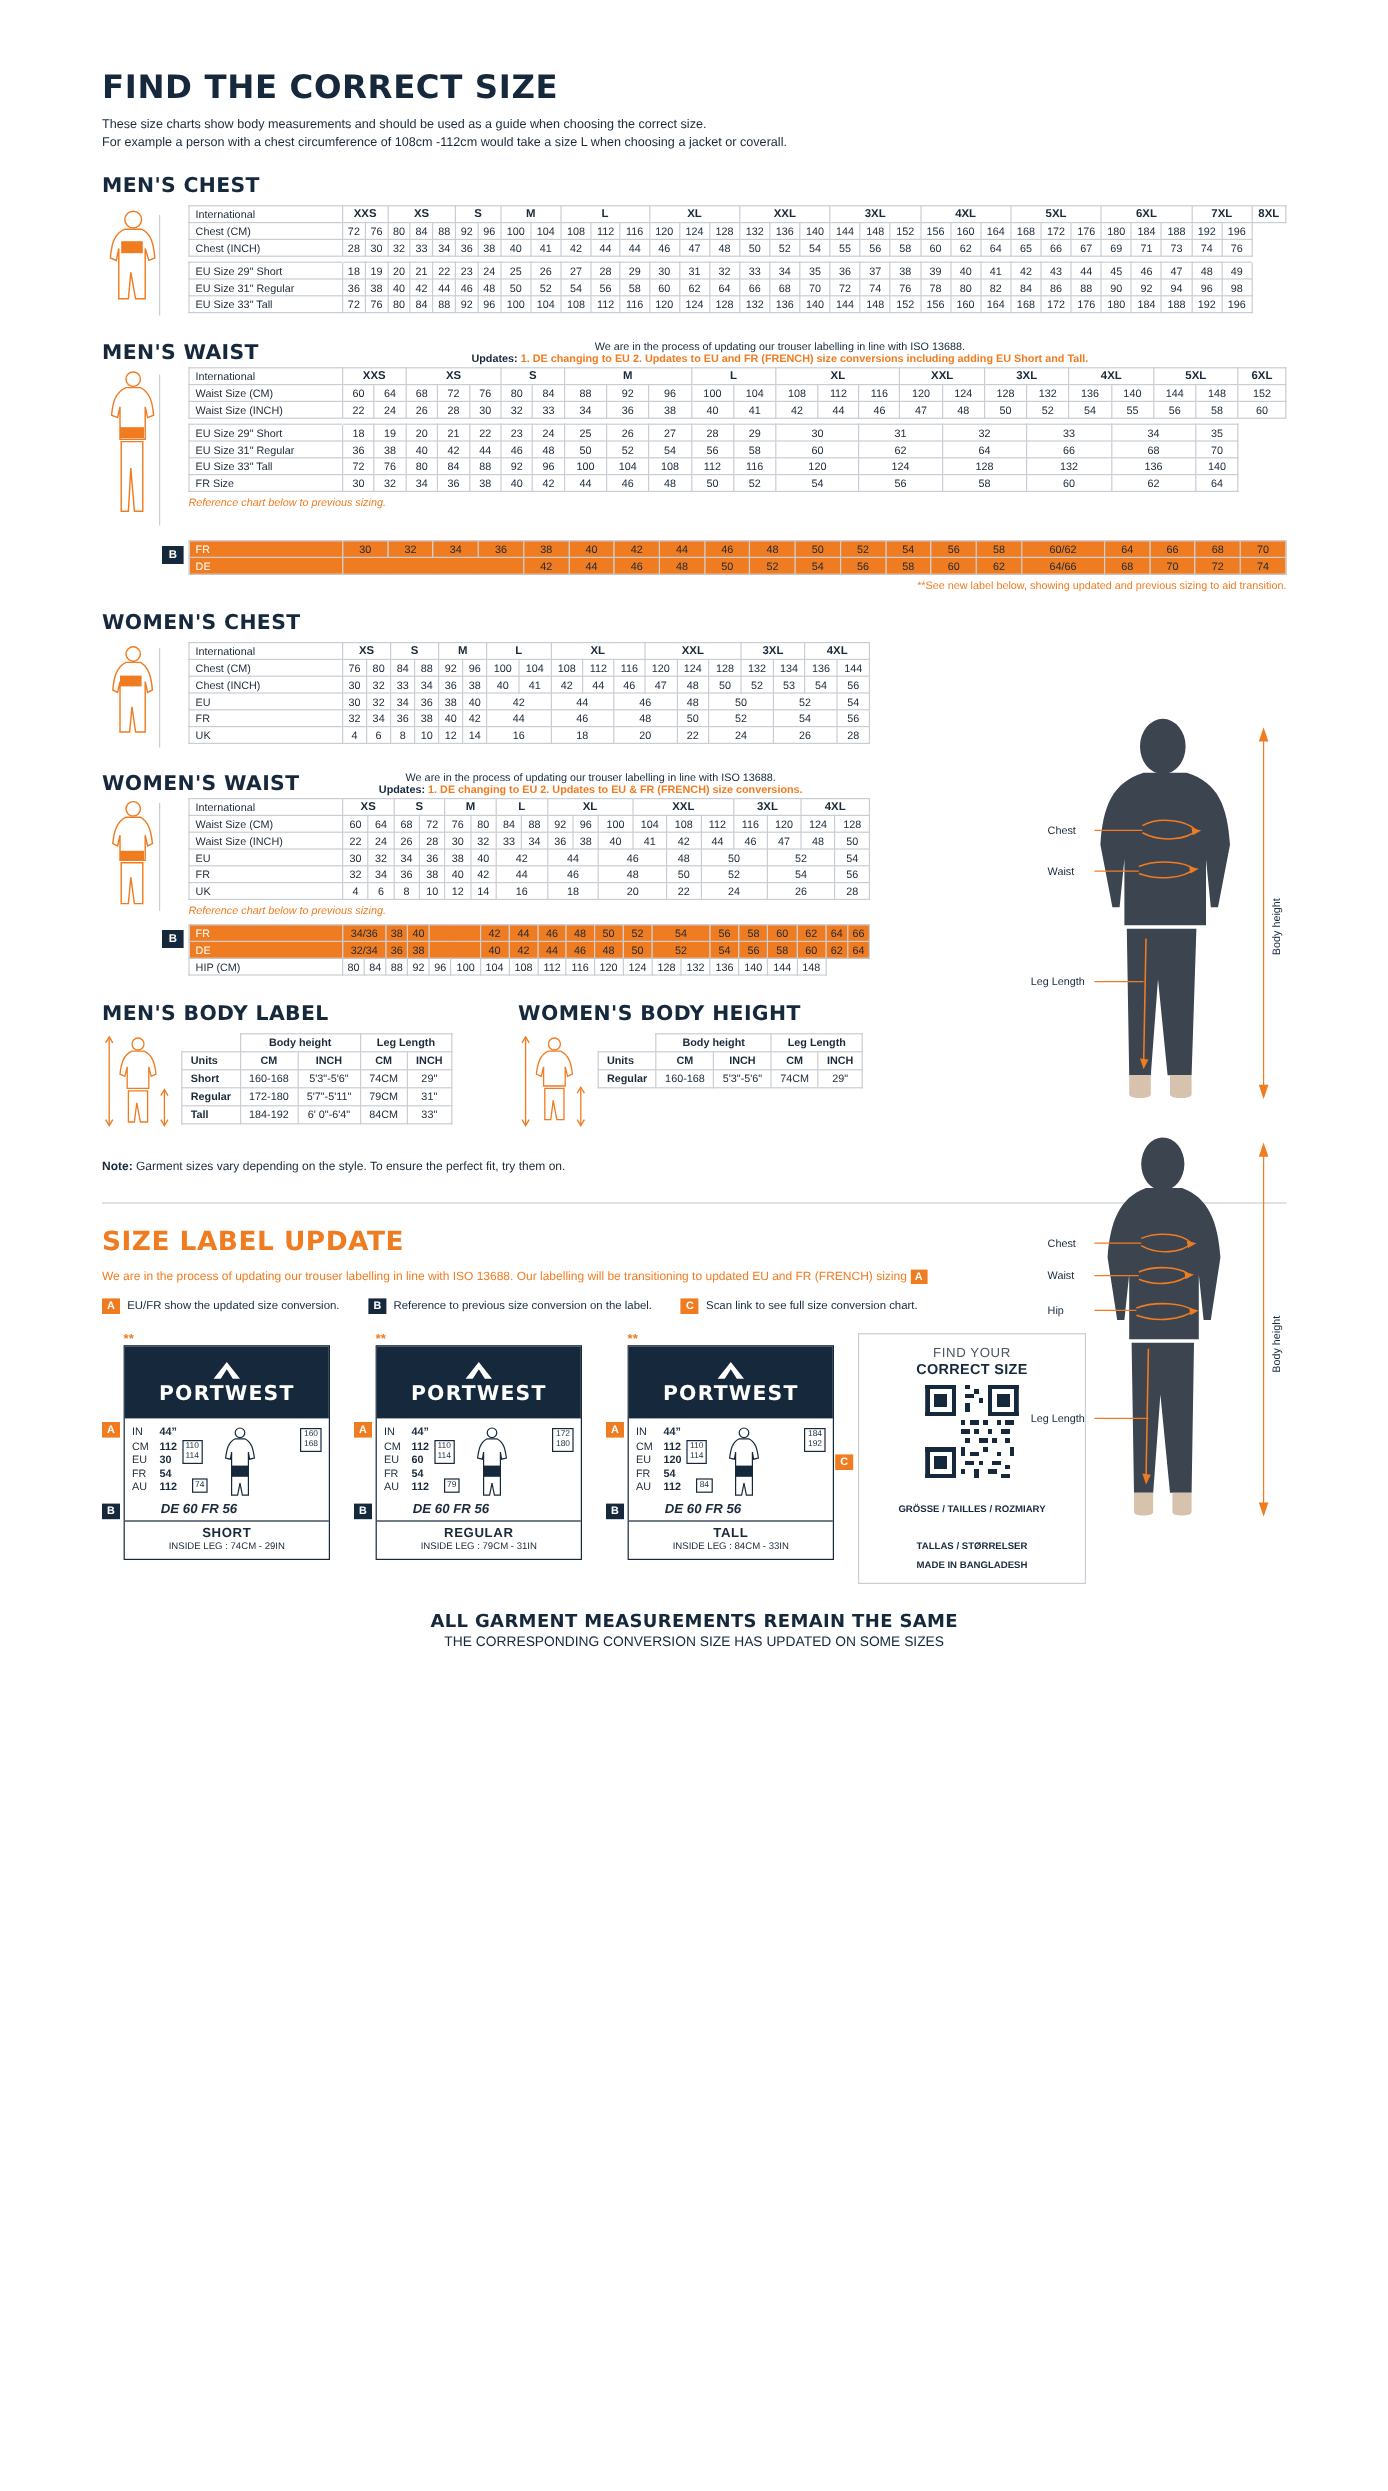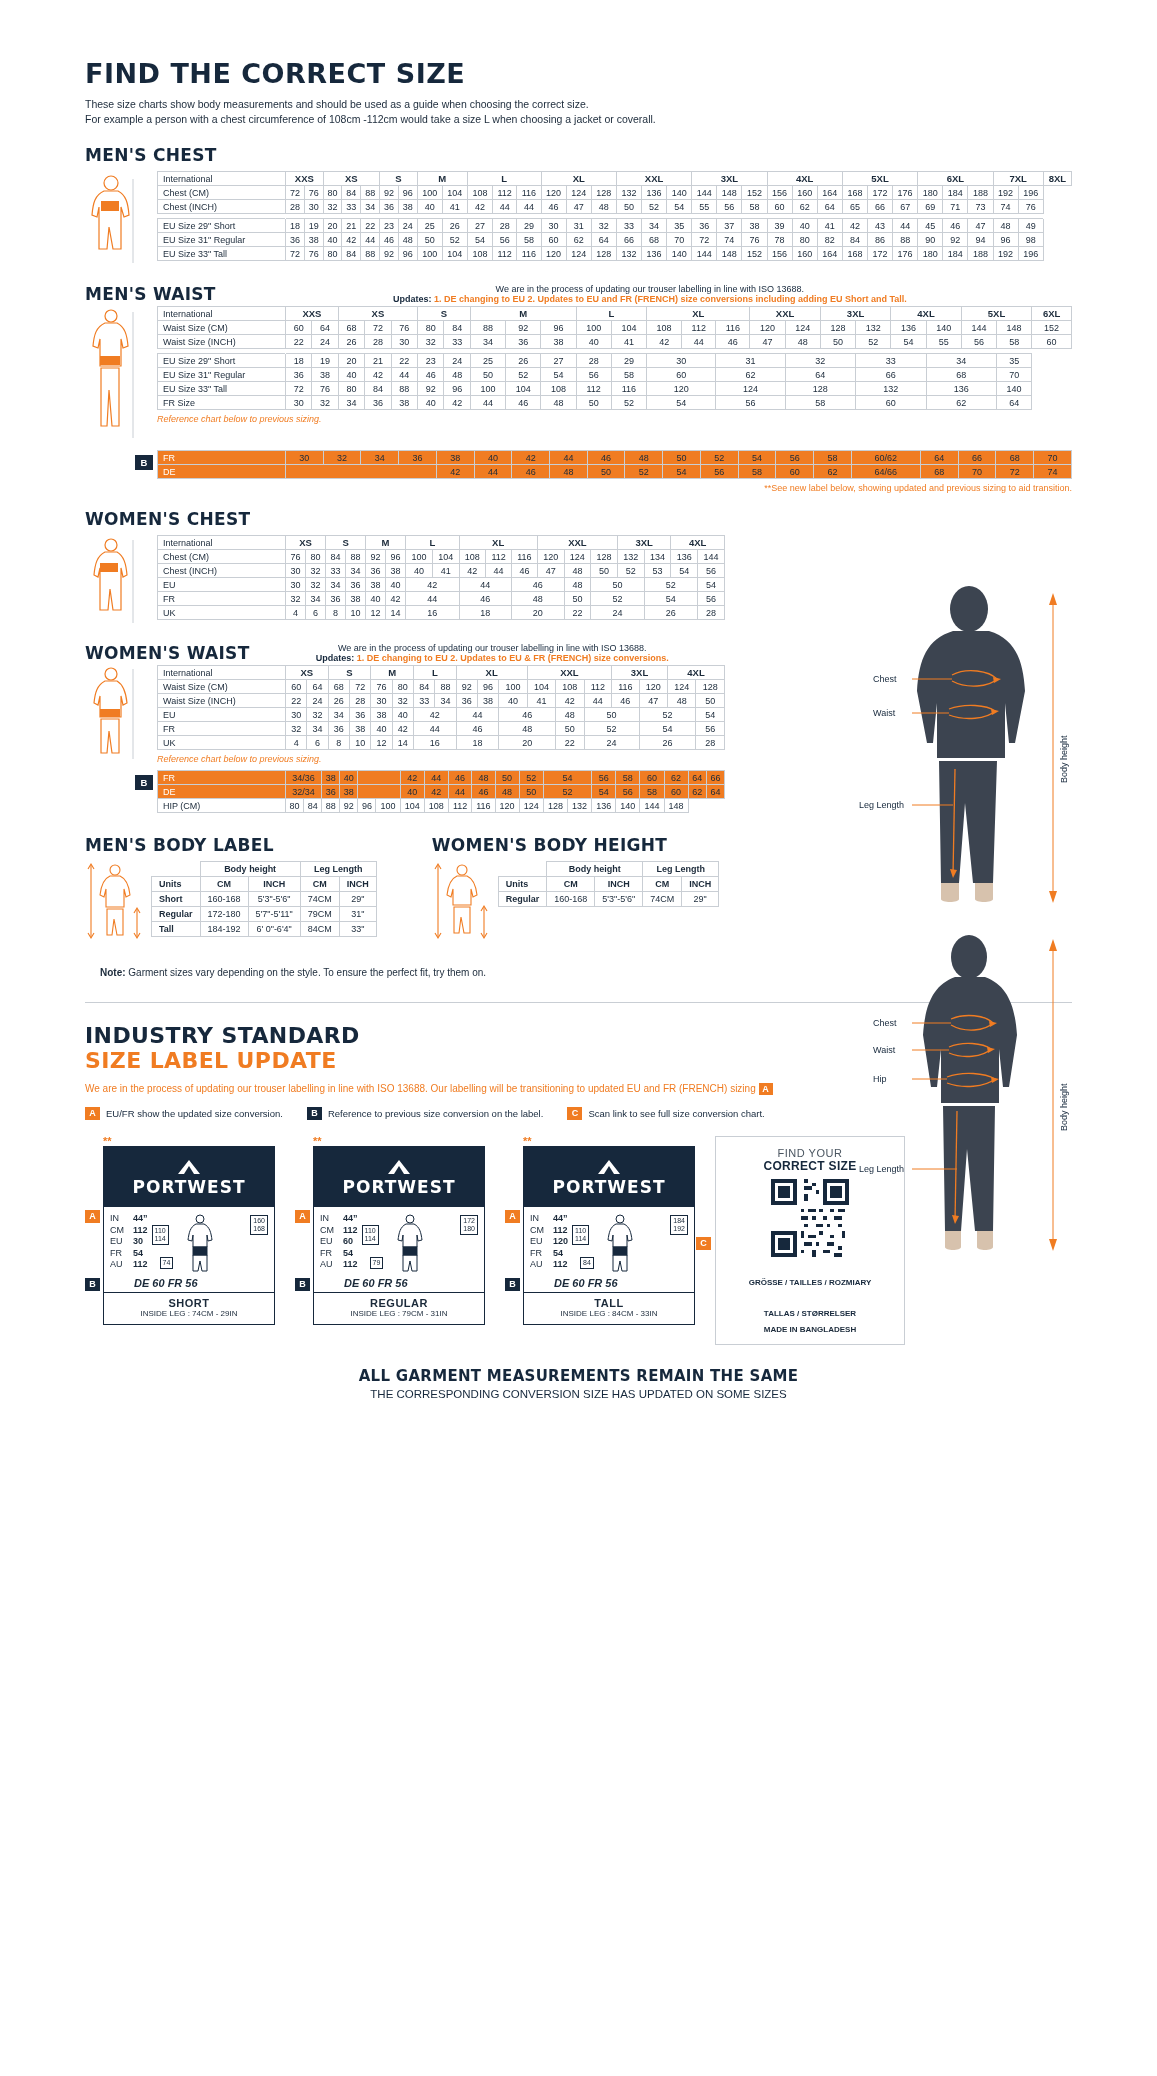--- a/index.html
+++ b/index.html
@@ -54,21 +54,21 @@
   .bbadge {
     display:inline-block; width:18px; height:15px; background:#16283c; color:#fff;
     font-size:9.5px; font-weight:bold; text-align:center; line-height:15px;
   }
   table.bh { border-collapse:collapse; font-size:9px; }
   table.bh td { border:1px solid #c9ced4; padding:2px 7px; text-align:center; height:15px;}
   table.bh td.lblc { text-align:left; font-weight:bold; }
   table.bh td.hdb { font-weight:bold; }
 
   .note-final { font-size:10px; margin:26px 0 0 0; }
-  .note-final b { font-weight:bold;margin-left:15px; }
+  .note-final b { font-weight:bold; }
 
   hr.div { border:none; border-top:1px solid #c9ced4; margin:24px 0 20px 0; }
 
   
   h2.ind1 { font-size:22px; font-weight:bold; color:#16283c; margin:0; letter-spacing:0.4px; font-family:"DejaVu Sans", sans-serif;}
   h2.ind2 { font-size:22px; font-weight:bold; color:#f07c22; margin:0 0 10px 0; letter-spacing:0.4px; font-family:"DejaVu Sans", sans-serif;}
   .ind-line { font-size:10px; color:#f07c22; margin:0 0 12px 0; }
   .ind-line .abox { display:inline-block; width:14px; height:12px; background:#f07c22; color:#fff; text-align:center; line-height:12px; font-weight:bold; font-size:9px; vertical-align:middle;}
   .legend { display:flex; gap:24px; font-size:9.5px; color:#16283c; margin-bottom:16px; align-items:center;}
   .legend .item { display:flex; align-items:center; gap:6px; }
@@ -104,21 +104,21 @@
   .qr-title2 { font-size:12px; font-weight:bold; color:#16283c; letter-spacing:0.3px; margin-bottom:6px;}
   .qr-img { width:78px; height:78px; margin:0 auto 8px auto; }
   .qr-txt { font-size:8px; color:#16283c; line-height:11px; font-weight:bold;margin-top:20px; }
   .qr-made { font-size:8px; font-weight:bold; margin-top:6px; }
   .c-tag { position:absolute; left:-20px; top:100px; }
 
   .bottom1 { text-align:center; font-size:15px; font-weight:bold; color:#16283c; margin-top:22px; letter-spacing:0.3px; font-family:"DejaVu Sans", sans-serif;}
   .bottom2 { text-align:center; font-size:11.5px; color:#16283c; margin-top:3px;}
 
   
-  .models { position:absolute; right:70px; top:583px; width:230px; }
+  .models { position:absolute; right:70px; top:596px; width:230px; }
   .model-wrap { position:relative; margin-bottom:18px; }
 
   svg { display:block; }
   .ann-line { stroke:#f07c22; stroke-width:1; }
   .ann-txt { font-size:9px; fill:#16283c; font-family:"Liberation Sans", sans-serif;}
 </style>
 </head>
 <body>
 
 <div class="page">
@@ -1083,21 +1083,20 @@
       </svg>
     </div>
   </div>
 
   <div class="note-final">
     <b>Note:</b><span> Garment sizes vary depending on the style. To ensure the perfect fit, try them on.</span>
   </div>
 
   <hr class="div">
 
-  <h2 class="ind1">INDUSTRY STANDARD</h2>
   <h2 class="ind2">SIZE LABEL UPDATE</h2>
   <div class="ind-line">
     <span>We are in the process of updating our trouser labelling in line with ISO 13688. Our labelling will be transitioning to updated EU and FR (FRENCH) sizing</span>
     <span class="abox">A</span>
   </div>
 
   <div class="legend">
     <div class="item">
       <span class="tag o">A</span>
       <span>EU/FR show the updated size conversion.</span>

